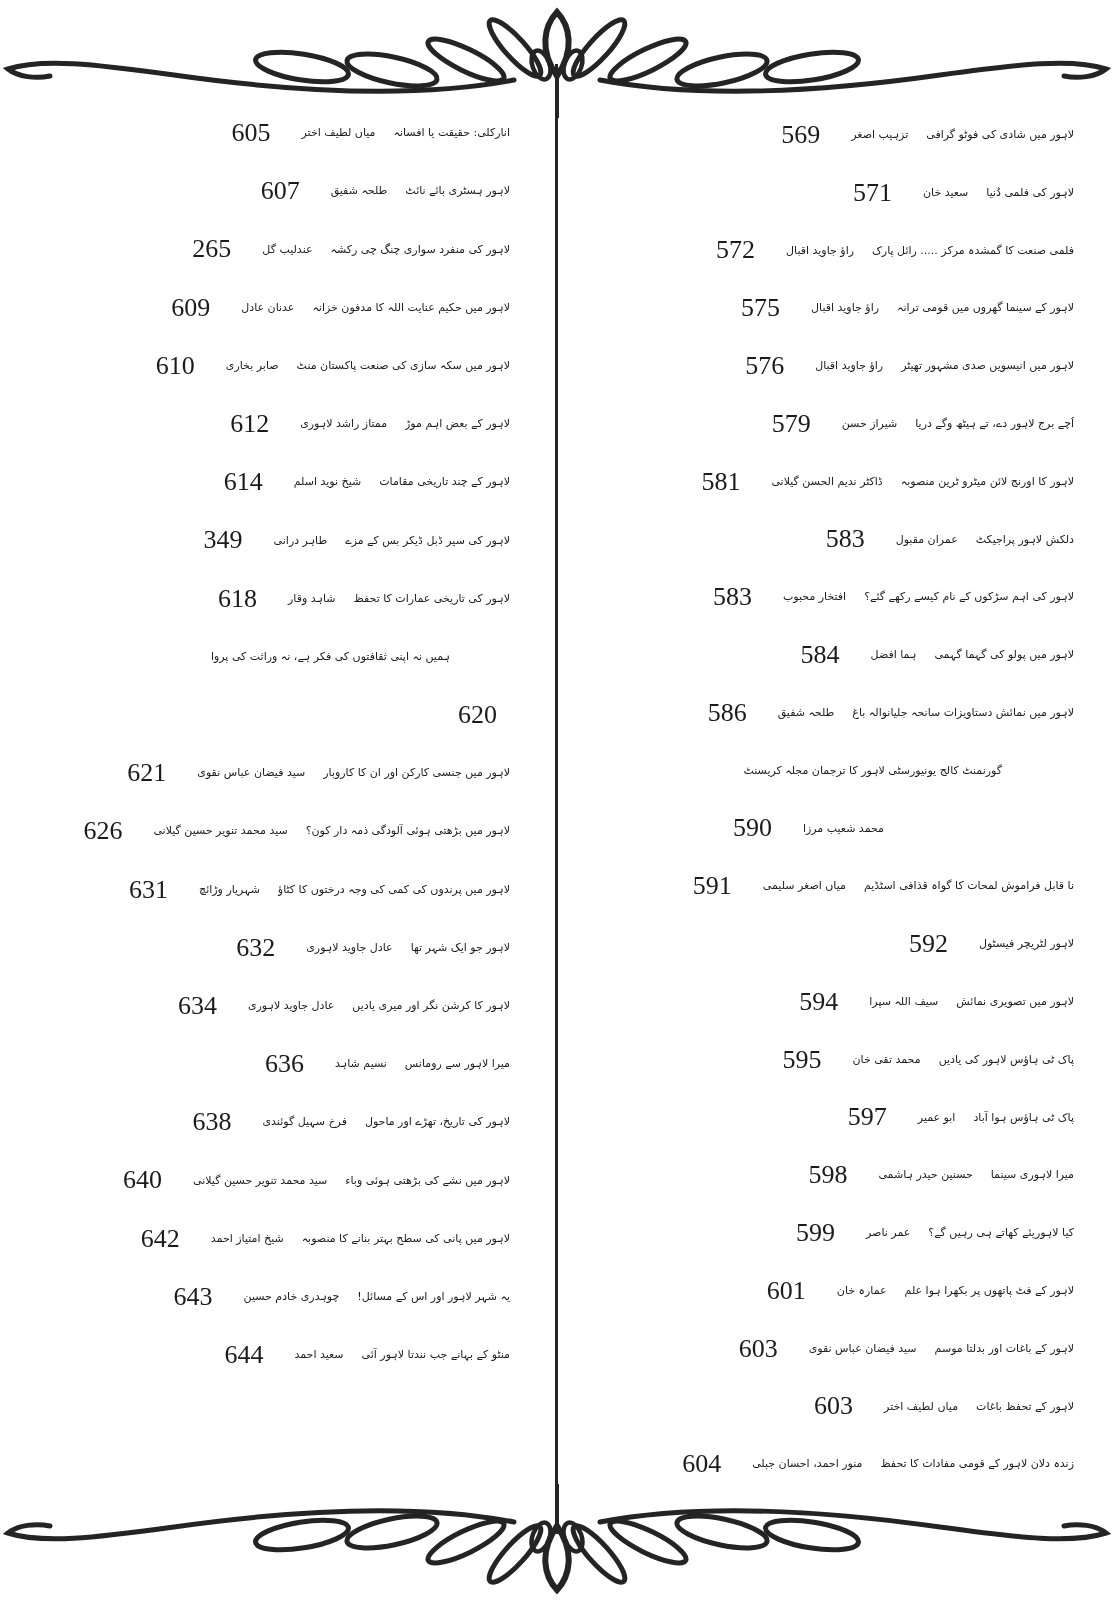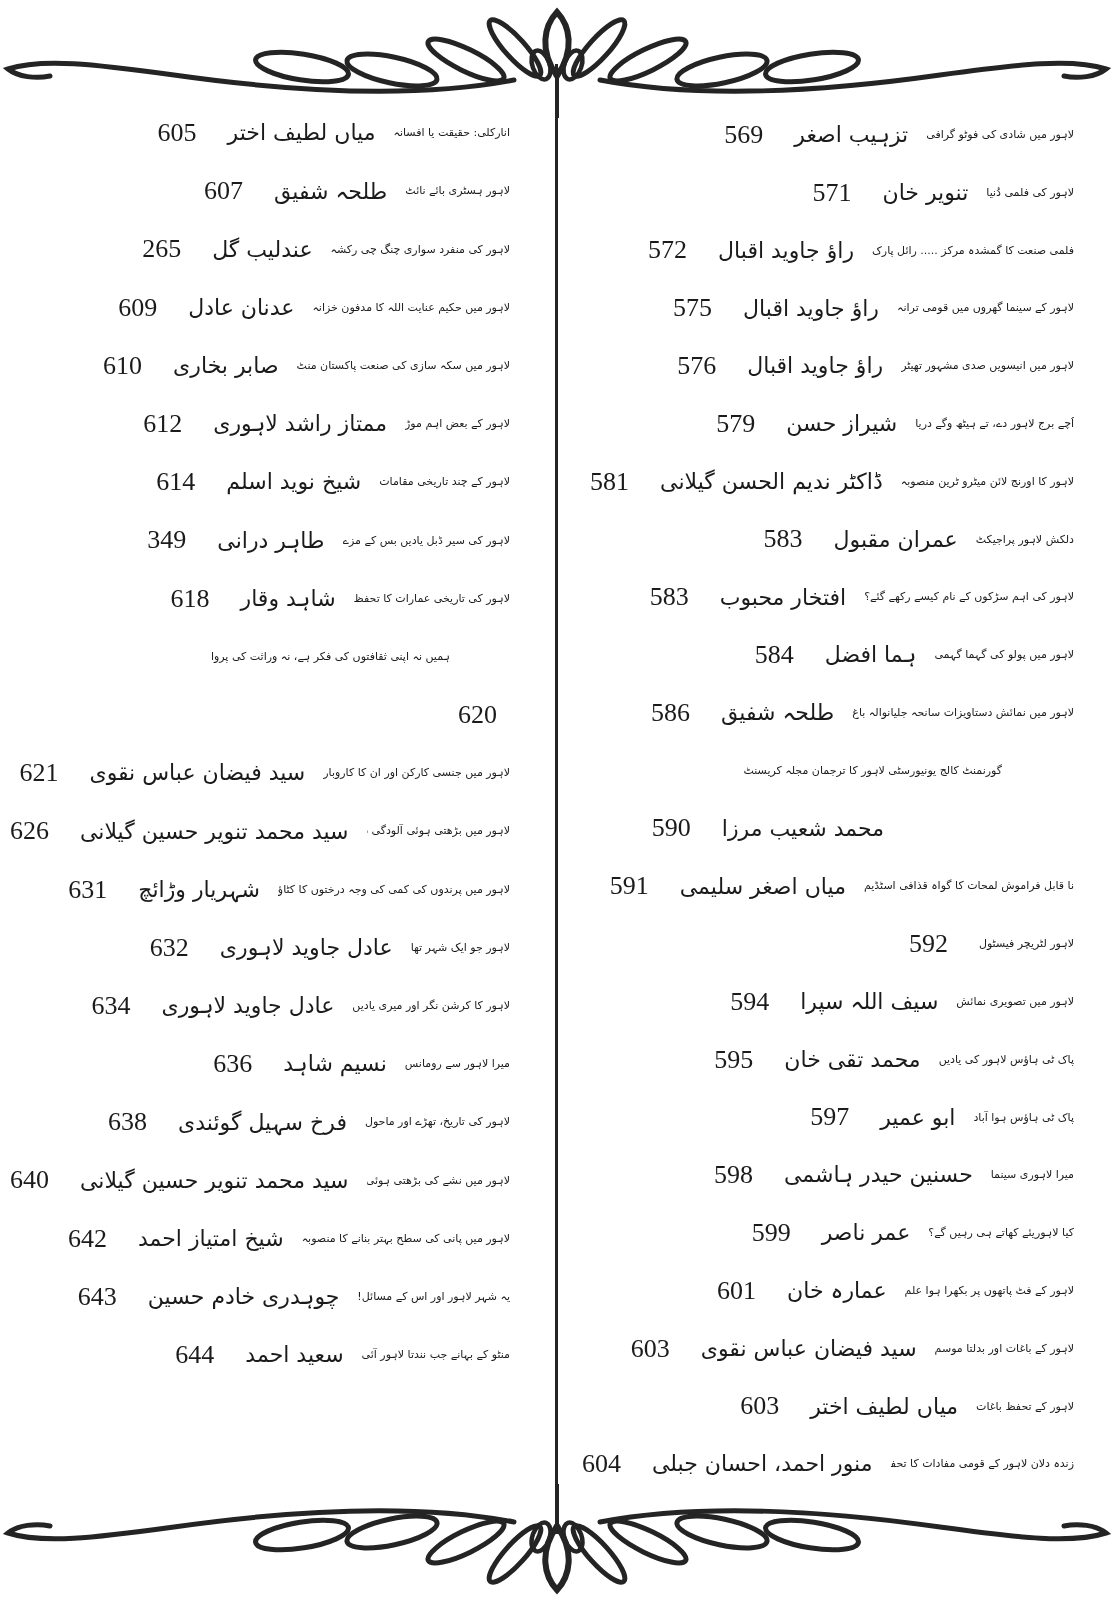--- a/index.html
+++ b/index.html
@@ -22,21 +22,21 @@
   .col-right{left:582px;top:106px;width:492px;}
   .col-left{left:10px;top:104px;width:500px;}
   .row{display:flex;align-items:center;column-gap:18px;}
   .col-right .row{height:57.8px;}
   .col-left .row{height:58.2px;}
   .title{
     font-size:11px;line-height:1.25;
     white-space:nowrap;overflow:hidden;min-width:0;flex:0 1 auto;
   }
   .author{
-    font-size:22px;line-height:1.25;
+    font-size:11px;line-height:1.25;
     white-space:nowrap;flex:0 0 auto;
   }
   .pageno{
     font-family:"Liberation Serif",serif;
     font-size:26px;line-height:1;
     direction:ltr;text-align:left;
     flex:0 0 auto;min-width:52px;
     margin-inline-start:auto;
   }
   
@@ -70,21 +70,21 @@
   <div class="divider"></div>
 
   <div class="col col-right" id="col-right">
       <div class="row row--normal">
         <span class="title">لاہور میں شادی کی فوٹو گرافی</span>
         <span class="author">تزہیب اصغر</span>
         <span class="pageno">569</span>
       </div>
       <div class="row row--normal">
         <span class="title">لاہور کی فلمی دُنیا</span>
-        <span class="author">تنویر خان</span>
+        <span class="author">سعید خان</span>
         <span class="pageno">571</span>
       </div>
       <div class="row row--normal">
         <span class="title">فلمی صنعت کا گمشدہ مرکز ..... رائل پارک</span>
         <span class="author">راؤ جاوید اقبال</span>
         <span class="pageno">572</span>
       </div>
       <div class="row row--normal">
         <span class="title">لاہور کے سینما گھروں میں قومی ترانہ</span>
         <span class="author">راؤ جاوید اقبال</span>
@@ -218,21 +218,21 @@
         <span class="title">لاہور کے بعض اہم موڑ</span>
         <span class="author">ممتاز راشد لاہوری</span>
         <span class="pageno">612</span>
       </div>
       <div class="row row--normal">
         <span class="title">لاہور کے چند تاریخی مقامات</span>
         <span class="author">شیخ نوید اسلم</span>
         <span class="pageno">614</span>
       </div>
       <div class="row row--normal">
-        <span class="title">لاہور کی سیر ڈبل یادیں بس کے مزے</span>
+        <span class="title">لاہور کی سیر ڈبل ڈیکر بس کے مزے</span>
         <span class="author">طاہر درانی</span>
         <span class="pageno">349</span>
       </div>
       <div class="row row--normal">
         <span class="title">لاہور کی تاریخی عمارات کا تحفظ</span>
         <span class="author">شاہد وقار</span>
         <span class="pageno">618</span>
       </div>
       <div class="row row--title-only">
         <span class="title">ہمیں نہ اپنی ثقافتوں کی فکر ہے، نہ وراثت کی پروا</span>

